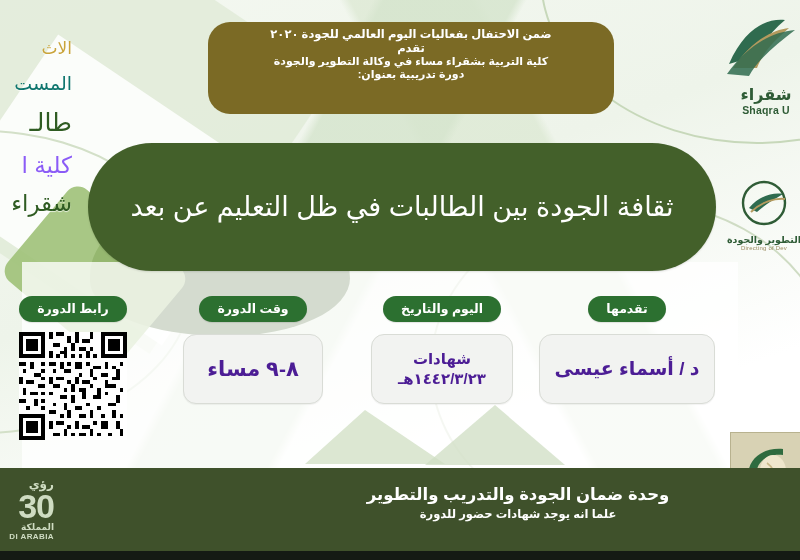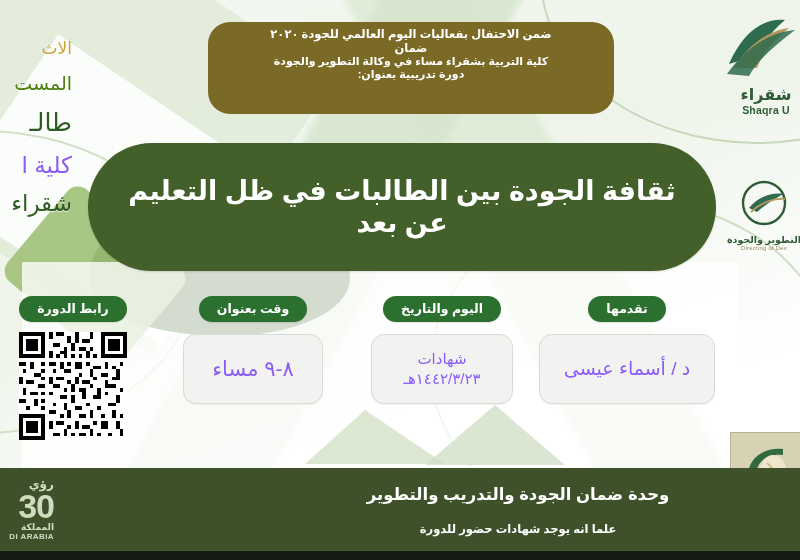--- a/index.html
+++ b/index.html
@@ -157,21 +157,21 @@
     background: #43602a;
     border-radius: 64px;
     display: flex;
     align-items: center;
     justify-content: center;
     box-shadow: 0 1px 2px rgba(0,0,0,.12);
   }
   .title-pill .title-text {
     color: #ffffff;
     font-size: 27px;
-    font-weight: bold;
+    font-weight: normal;
     direction: rtl;
     text-align: center;
     padding: 0 18px;
     letter-spacing: .2px;
   }
 
   
   .info-row { position: absolute; left: 0; top: 296px; width: 800px; height: 135px; padding-left: 28px; }
   .info-col {
     position: absolute;
@@ -188,22 +188,22 @@
     padding: 5px 18px 6px;
     direction: rtl;
     white-space: nowrap;
     box-shadow: 0 1px 1px rgba(0,0,0,.10);
   }
   .value-box {
     margin: 12px auto 0;
     background: #f2f3f1;
     border: 1px solid #d9dcd6;
     border-radius: 13px;
-    color: #8b5cf6;
-    font-weight: normal;
+    color: #4c1d95;
+    font-weight: bold;
     direction: rtl;
     display: flex;
     align-items: center;
     justify-content: center;
     line-height: 1.35;
     box-shadow: 0 1px 1px rgba(0,0,0,.05);
     box-sizing: border-box;
   }
 
   
@@ -229,21 +229,21 @@
   }
   .footer-text {
     position: absolute;
     left: 318px; top: 485px;
     width: 400px;
     text-align: center;
     color: #ffffff;
     direction: rtl;
   }
   .footer-text .ft-main { font-size: 16.5px; font-weight: bold; letter-spacing: .2px; }
-  .footer-text .ft-sub  { font-size: 11.5px; font-weight: bold; margin-top: 18px; }
+  .footer-text .ft-sub  { font-size: 11.5px; font-weight: bold; margin-top: 3px; }
 
   
   .vision-logo {
     position: absolute;
     left: -18px; top: 477px;
     width: 72px; height: 74px;
     color: #cfdcc2;
     direction: rtl;
     overflow: hidden;
   }
@@ -347,29 +347,29 @@
     <div class="bg-curve-mid"></div>
     <div class="bg-blob-dark"></div>
     <div class="bg-diag-c"></div>
     <div class="bg-white-card"></div>
     <div class="bg-tri-right"></div>
     <div class="bg-tri-right2"></div>
   </div>
 
   <div class="left-bleed">
     <div class="lb-line" style="top:38px; color:#c9a43a; font-size:17px;">الاث</div>
-    <div class="lb-line" style="top:72px; color:#4d7c0f; font-size:19px;">المست</div>
+    <div class="lb-line" style="top:72px; color:#0f766e; font-size:19px;">المست</div>
     <div class="lb-line" style="top:108px; color:#2f5c22; font-size:25px;">طالـ</div>
     <div class="lb-line" style="top:152px; color:#8b5cf6; font-size:23px;">كلية ا</div>
     <div class="lb-line" style="top:190px; color:#2f5c22; font-size:23px;">شقراء</div>
   </div>
 
   <div class="header-banner">
     <div class="hb-line">ضمن الاحتفال بفعاليات اليوم العالمي للجودة ٢٠٢٠</div>
-    <div class="hb-line">ضمان</div>
+    <div class="hb-line">تقدم</div>
     <div class="hb-line small">كلية التربية بشقراء مساء في وكالة التطوير والجودة</div>
     <div class="hb-line small">دورة تدريبية بعنوان:</div>
   </div>
 
   <div class="title-pill">
     <div class="title-text">ثقافة الجودة بين الطالبات في ظل التعليم عن بعد</div>
   </div>
 
   <div class="info-row">
 
@@ -506,21 +506,21 @@
             <rect x="19" y="26" width="1" height="2"></rect>
               <rect x="21" y="27" width="1" height="1"></rect>
             <rect x="24" y="27" width="1" height="1"></rect>
               <rect x="27" y="26" width="1" height="2"></rect>
           </g>
         </svg>
       </div>
     </div>
 
     <div class="info-col" style="left:178px; width:150px;">
-      <div class="pill-label">وقت بعنوان</div>
+      <div class="pill-label">وقت الدورة</div>
       <div class="value-box" style="width:140px; height:70px; font-size:21px;">٨-٩ مساء</div>
     </div>
 
     <div class="info-col" style="left:366px; width:152px;">
       <div class="pill-label">اليوم والتاريخ</div>
       <div class="value-box" style="width:142px; height:70px; font-size:15px; flex-direction:column;">
         <span>شهادات</span>
         <span>١٤٤٢/٣/٢٣هـ</span>
       </div>
     </div>

